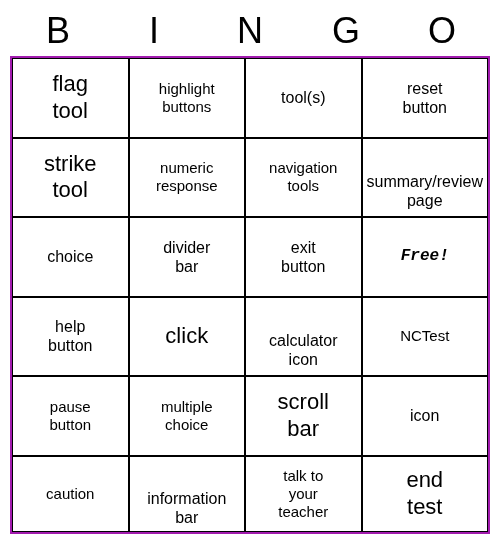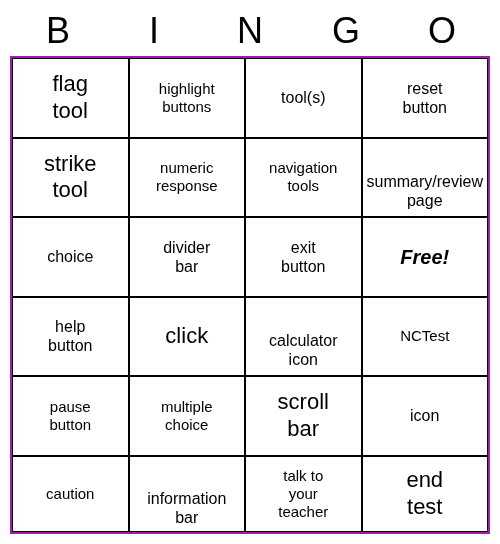--- a/index.html
+++ b/index.html
@@ -65,23 +65,24 @@
     .cell-small {
       font-size: 15px;
     }
 
     .cell-xsmall {
       font-size: 16px;
       margin-top: 28px;
     }
 
     .free-cell {
-      font-size: 20px;
+      font-size: 16px;
       font-weight: bold;
       font-style: italic;
+      font-family: Liberation Mono, monospace;
     }
   </style>
 </head>
 <body>
 
 <div class="bingo-title">
   <span class="bingo-letter">B</span>
   <span class="bingo-letter">I</span>
   <span class="bingo-letter">N</span>
   <span class="bingo-letter">G</span>

